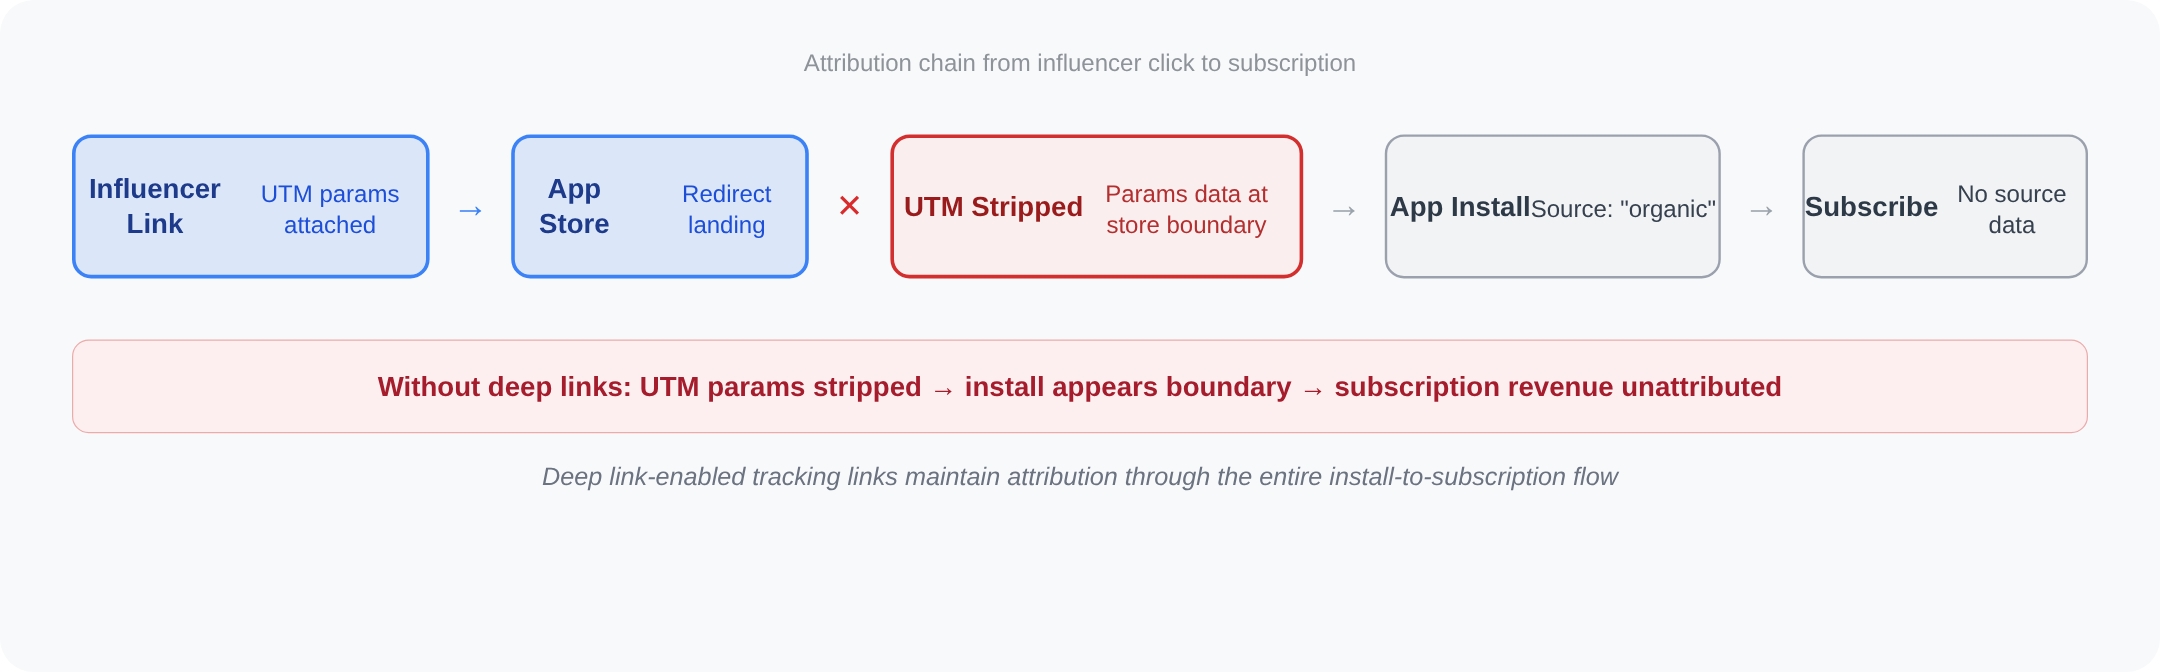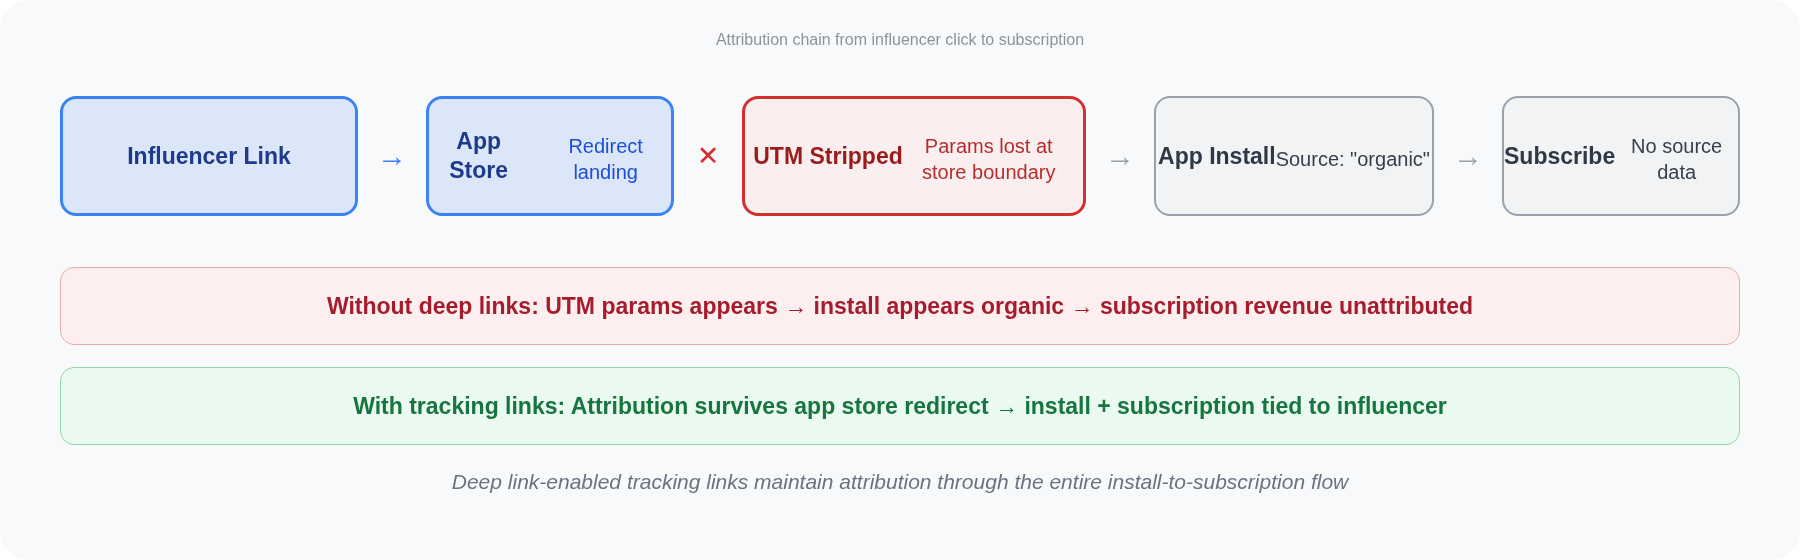--- a/index.html
+++ b/index.html
@@ -17,21 +17,21 @@
   body{
     width:1800px;height:560px;overflow:hidden;
     font-family:"Liberation Sans","DejaVu Sans",sans-serif;
   }
   .card{
     width:1800px;height:560px;background:var(--card-bg);
     border-radius:28px;padding:22px 60px 0 60px;
   }
   .hdr{text-align:center;}
   .hdr-title{font-size:32px;font-weight:700;color:var(--title-text);letter-spacing:.2px;}
-  .hdr-sub{font-size:16px;color:var(--subtitle-text);margin-top:9px;}
+  .hdr-sub{font-size:20px;color:var(--subtitle-text);margin-top:20px;}
 
   .flow{display:flex;align-items:center;margin-top:47px;height:120px;}
   .node{
     height:120px;border-radius:16px;display:flex;
     justify-content:center;align-items:center;text-align:center;flex:none;
   }
   .node-title{font-size:23px;font-weight:700;line-height:1.25;}
   .node-sub{font-size:20px;line-height:1.3;margin-top:5px;}
   .v-blue{background:var(--blue-bg);border:3px solid var(--blue-border);}
   .v-blue .node-title{color:var(--blue-title);}
@@ -73,55 +73,53 @@
 <div class="card">
 
   <div class="hdr">
     <div class="hdr-sub">Attribution chain from influencer click to subscription</div>
   </div>
 
   <div class="flow">
 
     <div class="node v-blue n1">
       <div class="node-title">Influencer Link</div>
+      <div class="node-sub">UTM params attached</div>
     </div>
 
     <div class="conn c-blue">→</div>
 
     <div class="node v-blue n2">
       <div class="node-title">App Store</div>
       <div class="node-sub">Redirect landing</div>
     </div>
 
     <div class="conn c-red">✕</div>
 
     <div class="node v-red n3">
       <div class="node-title">UTM Stripped</div>
-      <div class="node-sub">Params lost at store boundary</div>
+      <div class="node-sub">Params data at store boundary</div>
     </div>
 
     <div class="conn c-gray">→</div>
 
     <div class="node v-gray n4">
       <div class="node-title">App Install</div>
       <div class="node-sub">Source: "organic"</div>
     </div>
 
     <div class="conn c-gray">→</div>
 
     <div class="node v-gray n5">
       <div class="node-title">Subscribe</div>
       <div class="node-sub">No source data</div>
     </div>
 
   </div>
 
   <div class="banner banner-red">
-    <span>Without deep links: UTM params appears → install appears organic → subscription revenue unattributed</span>
+    <span>Without deep links: UTM params stripped → install appears boundary → subscription revenue unattributed</span>
   </div>
 
-  <div class="banner banner-green">
-    <span>With tracking links: Attribution survives app store redirect → install + subscription tied to influencer</span>
-  </div>
 
   <div class="footnote">Deep link-enabled tracking links maintain attribution through the entire install-to-subscription flow</div>
 
 </div>
 
 </body></html>

